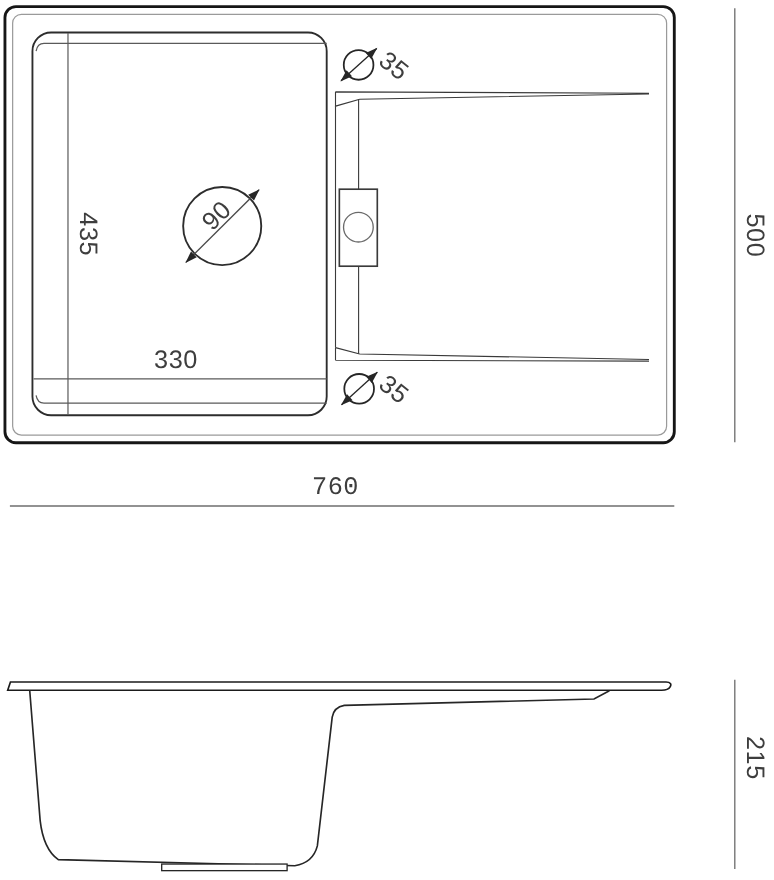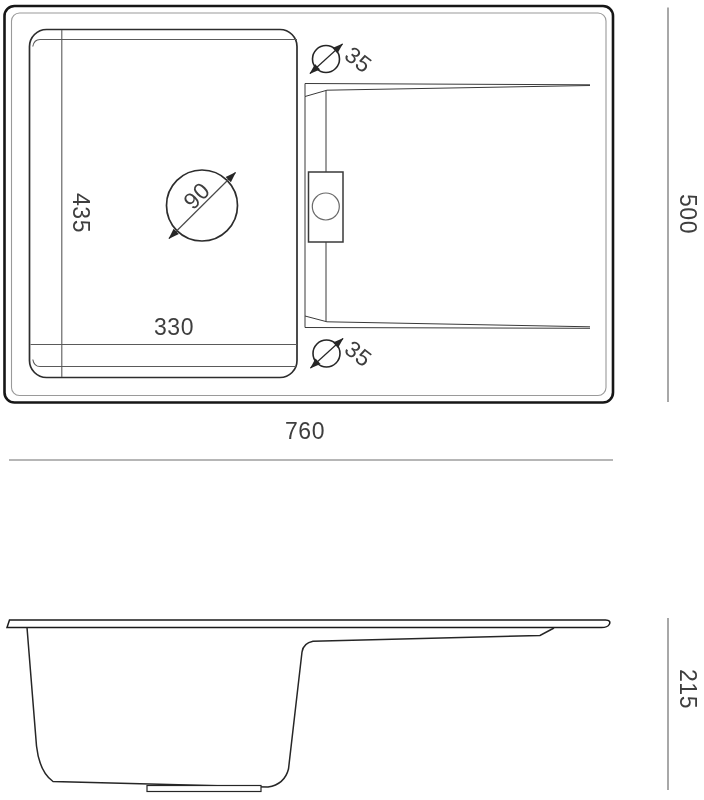--- a/index.html
+++ b/index.html
@@ -94,26 +94,26 @@
 
     <g stroke="#6e6e6e" stroke-width="1.2">
       <line x1="9" y1="460" x2="613" y2="460"></line>
       <line x1="668" y1="7.5" x2="668" y2="402"></line>
       <line x1="668" y1="618" x2="668" y2="790"></line>
     </g>
   </svg>
 
   <div class="dim-label r90" style="left:80px;  top:213px;">435</div>
 
-  <div class="dim-label r0" style="left:174px; top:327px;">330</div>
+  <div class="dim-label r0" style="left:160px; top:327px;">330</div>
 
   <div class="dim-label rm45" style="left:197px; top:196px;">90</div>
 
   <div class="dim-label r38" style="left:358px; top:60px;">35</div>
 
   <div class="dim-label r38" style="left:358px; top:354px;">35</div>
 
-  <div class="dim-label r0" style="left:305px; top:431px;">760</div>
+  <div class="dim-label r0" style="left:305px; top:443px;font-family:Liberation Mono, monospace;">760</div>
 
   <div class="dim-label r90" style="left:687px; top:214px;">500</div>
 
   <div class="dim-label r90" style="left:687px; top:689px;">215</div>
 </div>
 
 </body></html>

